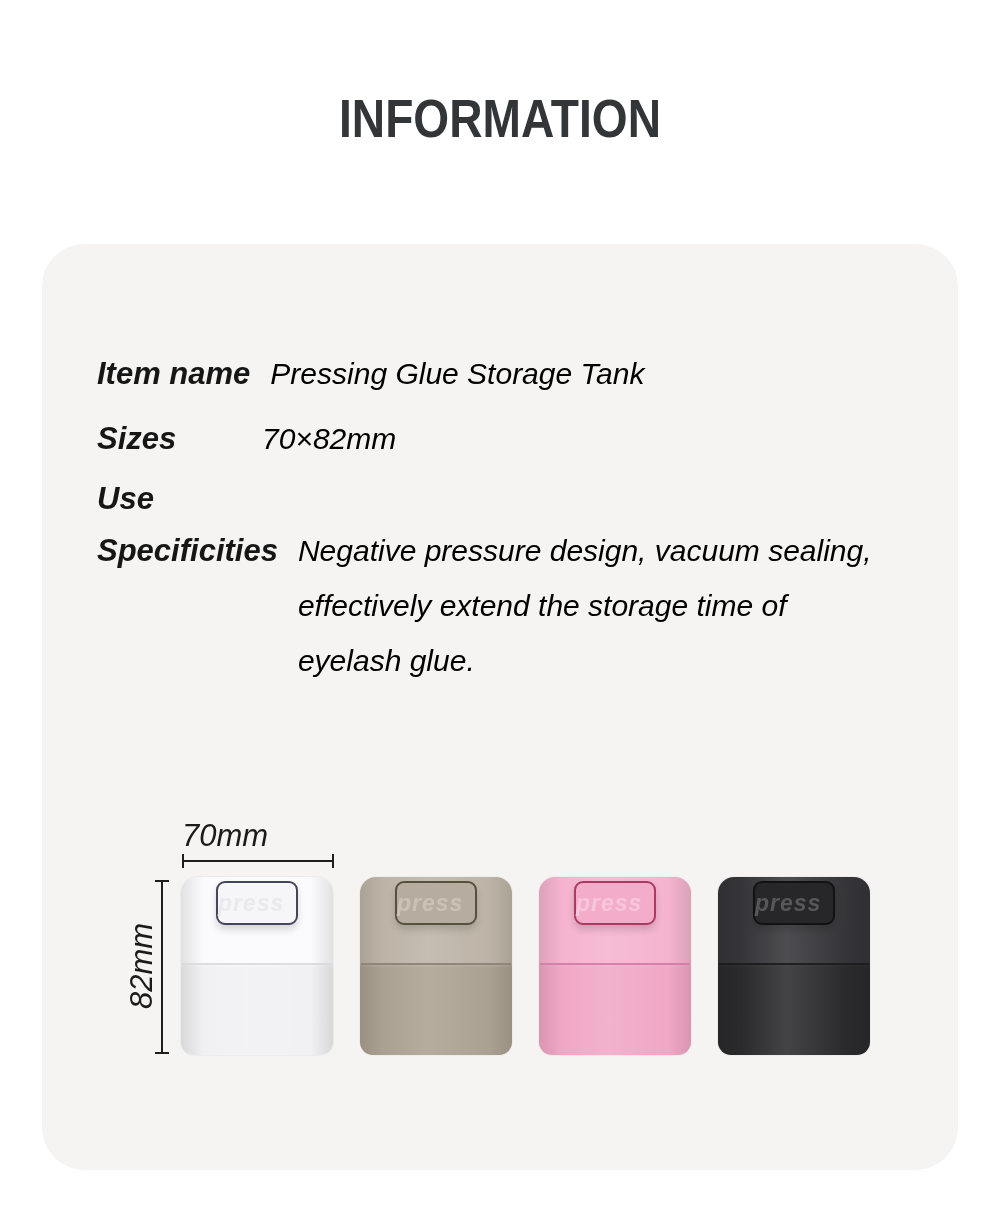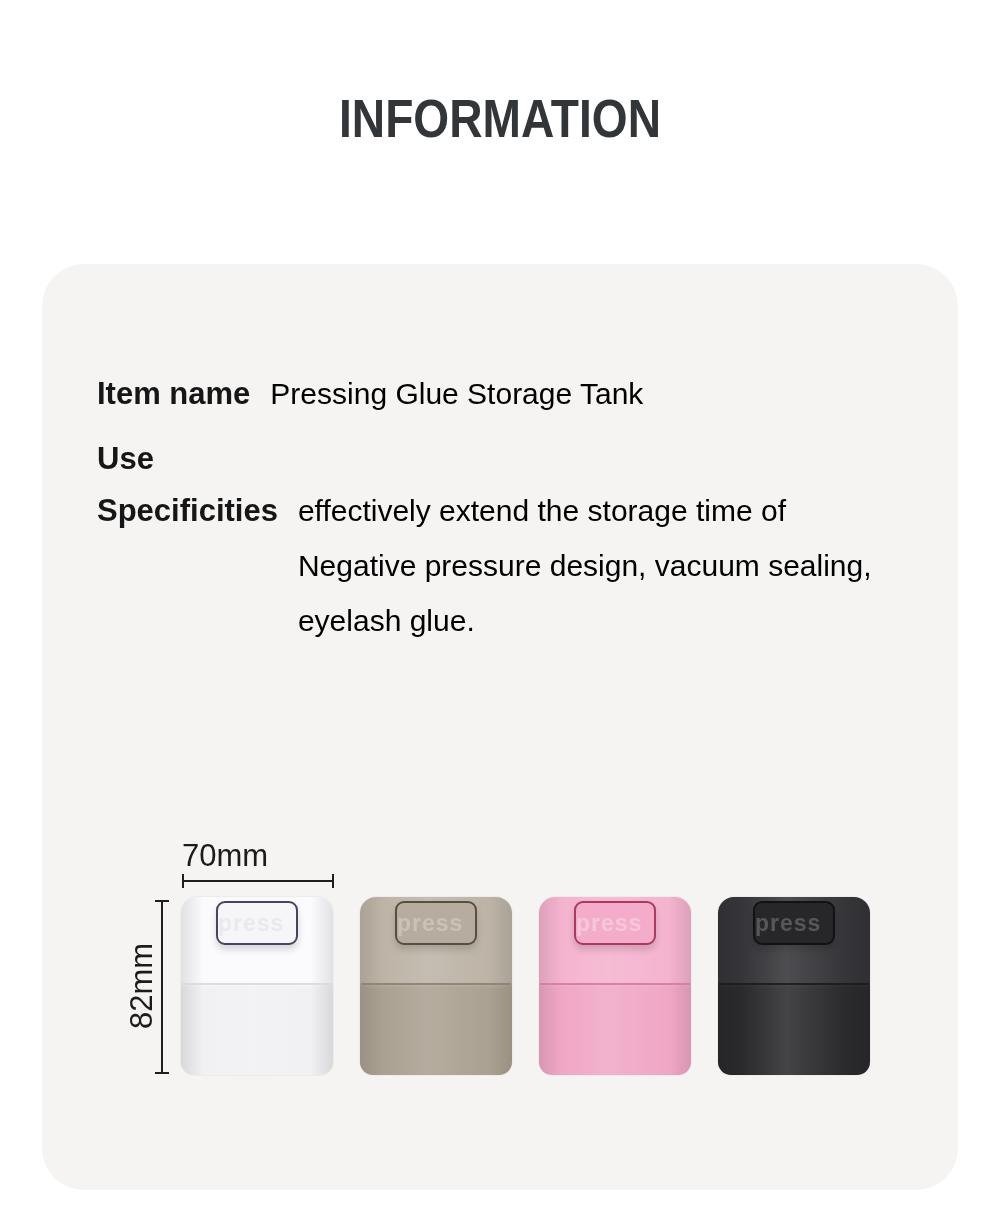--- a/index.html
+++ b/index.html
@@ -15,23 +15,24 @@
   .page-title {
     position:absolute; top:88px; left:0; width:1000px;
     margin:0; text-align:center;
     font-size:53px; font-weight:bold; color:#333639;
     letter-spacing:0px;
     transform:scaleX(0.87);
   }
 
   
   .info-card {
-    position:absolute; left:42px; top:264px;
+    position:absolute; left:42px; top:244px;
     width:916px; height:926px;
     border-radius:42px;
+    font-style:italic;
   }
 
   
   .specs { position:absolute; left:55px; top:112px; right:36px; }
   .spec-row { display:flex; align-items:flex-start; }
   .spec-row.r1 { margin-bottom:29px; }
   .spec-row.r2 { margin-bottom:24px; }
   .spec-row.r3 { margin-bottom:19px; }
   .spec-row.r4 { margin-bottom:16px; }
   .spec-label {
@@ -114,31 +115,35 @@
 
 <div class="info-card" style="background: rgb(245, 244, 243);">
 
   <div class="specs">
 
     <div class="spec-row r1">
       <span class="spec-label">Item name</span>
       <span class="spec-value">Pressing Glue Storage Tank</span>
     </div>
 
+    <div class="spec-row r2">
+      <span class="spec-label">Sizes</span>
+      <span class="spec-value">70×82mm</span>
+    </div>
 
 
     <div class="spec-row r4">
       <span class="spec-label">Use</span>
     </div>
 
     <div class="spec-row r5">
       <span class="spec-label">Specificities</span>
       <span class="spec-value">
+        <span class="spec-line">Negative pressure design, vacuum sealing,</span>
         <span class="spec-line">effectively extend the storage time of</span>
-        <span class="spec-line">Negative pressure design, vacuum sealing,</span>
         <span class="spec-line">eyelash glue.</span>
       </span>
     </div>
 
   </div>
 
   <div class="showcase">
 
     <div class="dim-h-label">70mm</div>
     <div class="dim-h-line"></div>

